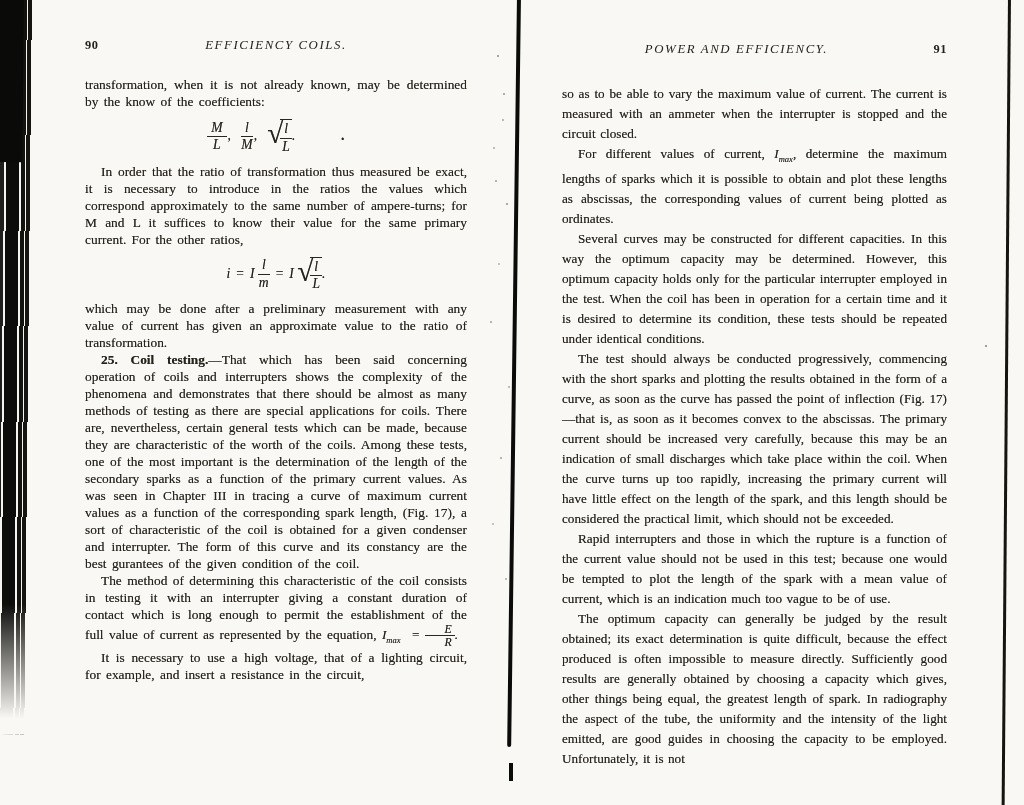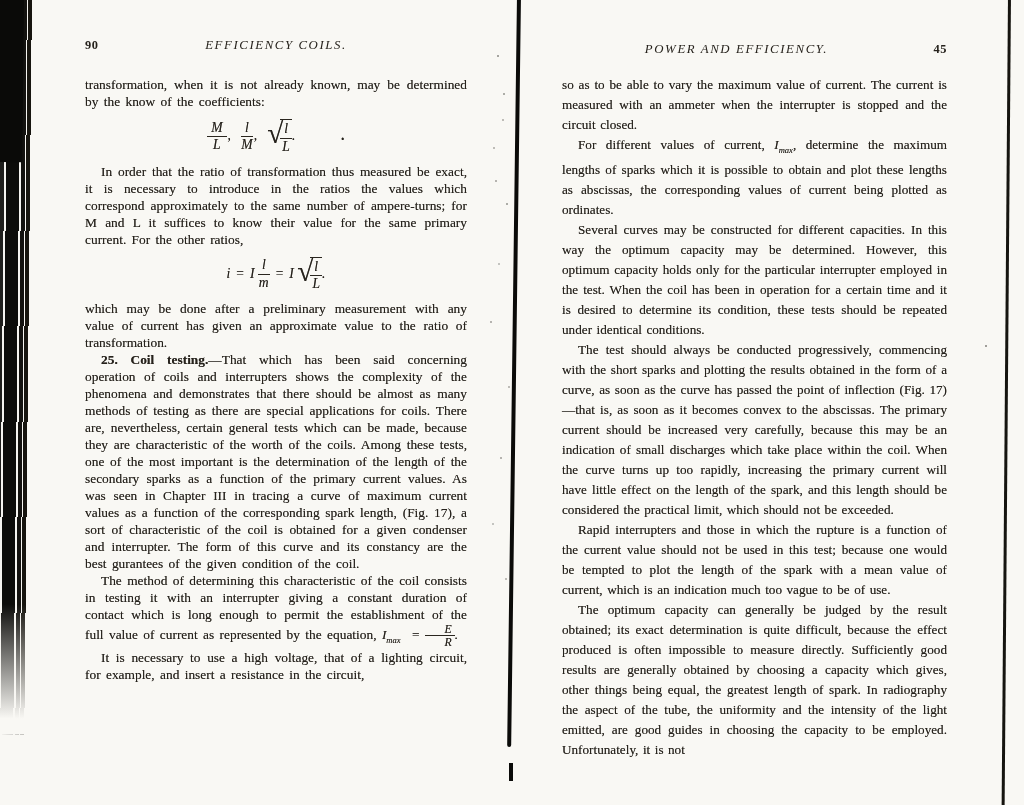--- a/index.html
+++ b/index.html
@@ -47,21 +47,21 @@
       3px 402px rgba(50,48,42,.45), -5px 468px rgba(50,48,42,.35),
       8px 523px rgba(50,48,42,.4), -2px 125px rgba(50,48,42,.45),
       488px 290px rgba(50,48,42,.6), 5px 64px rgba(50,48,42,.4);
   }
   
   .page{position:absolute;}
   .page-left{left:85px;top:38px;width:382px;}
   .page-right{left:562px;top:42px;width:385px;}
   .page-header{display:flex;align-items:baseline;font-size:12.6px;letter-spacing:.5px;}
   .page-left .page-header{margin-bottom:23px;}
-  .page-right .page-header{margin-bottom:18px;}
+  .page-right .page-header{margin-bottom:27px;}
   .hdr-side{width:40px;font-weight:bold;}
   .hdr-side.wide{width:58px;}
   .hdr-side.narrow{width:22px;}
   .running-head{flex:1;text-align:center;font-style:italic;letter-spacing:1.6px;font-size:12.8px;}
   .pgnum{font-size:12.4px;}
   .pgnum.right{text-align:right;}
   p{margin:0;text-align:justify;text-shadow:0 0 .4px rgba(30,27,22,.55);}
   .page-left p{font-size:13.4px;line-height:17px;word-spacing:2px;}
   .page-right p{font-size:13.2px;line-height:20px;word-spacing:1.2px;}
   p.indent{text-indent:16px;}
@@ -121,21 +121,21 @@
 
   <p class="indent"><span>The method of determining this characteristic of the coil consists in testing it with an interrupter giving a constant duration of contact which is long enough to permit the establishment of the full value of current as represented by the equation, </span><span class="inline-eq"><span>I</span><sub class="msub">max</sub>&nbsp;<span class="feq">=</span><span class="ifrac"><span class="num">E</span><span class="den">R</span></span><span>.</span></span></p>
 
   <p class="indent">It is necessary to use a high voltage, that of a lighting circuit, for example, and insert a resistance in the circuit,</p>
 </div>
 
 <div class="page page-right">
   <div class="page-header">
     <span class="hdr-side narrow"></span>
     <span class="running-head">POWER AND EFFICIENCY.</span>
-    <span class="hdr-side wide pgnum right">45</span>
+    <span class="hdr-side wide pgnum right">91</span>
   </div>
 
   <p>so as to be able to vary the maximum value of current. The current is measured with an ammeter when the interrupter is stopped and the circuit closed.</p>
 
   <p class="indent"><span>For different values of current, </span><span class="inline-eq"><span>I</span><sub class="msub">max</sub></span><span>, determine the maximum lengths of sparks which it is possible to obtain and plot these lengths as abscissas, the corresponding values of current being plotted as ordinates.</span></p>
 
   <p class="indent">Several curves may be constructed for different capacities.  In this way the optimum capacity may be determined.  However, this optimum capacity holds only for the particular interrupter employed in the test.  When the coil has been in operation for a certain time and it is desired to determine its condition, these tests should be repeated under identical conditions.</p>
   <p class="indent">The test should always be conducted progressively, commencing with the short sparks and plotting the results obtained in the form of a curve, as soon as the curve has passed the point of inflection (Fig. 17)—that is, as soon as it becomes convex to the abscissas.  The primary current should be increased very carefully, because this may be an indication of small discharges which take place within the coil.  When the curve turns up too rapidly, increasing the primary current will have little effect on the length of the spark, and this length should be considered the practical limit, which should not be exceeded.</p>
   <p class="indent">Rapid interrupters and those in which the rupture is a function of the current value should not be used in this test; because one would be tempted to plot the length of the spark with a mean value of current, which is an indication much too vague to be of use.</p>
   <p class="indent">The optimum capacity can generally be judged by the result obtained; its exact determination is quite difficult, because the effect produced is often impossible to measure directly.  Sufficiently good results are generally obtained by choosing a capacity which gives, other things being equal, the greatest length of spark.  In radiography the aspect of the tube, the uniformity and the intensity of the light emitted, are good guides in choosing the capacity to be employed.  Unfortunately, it is not</p>

